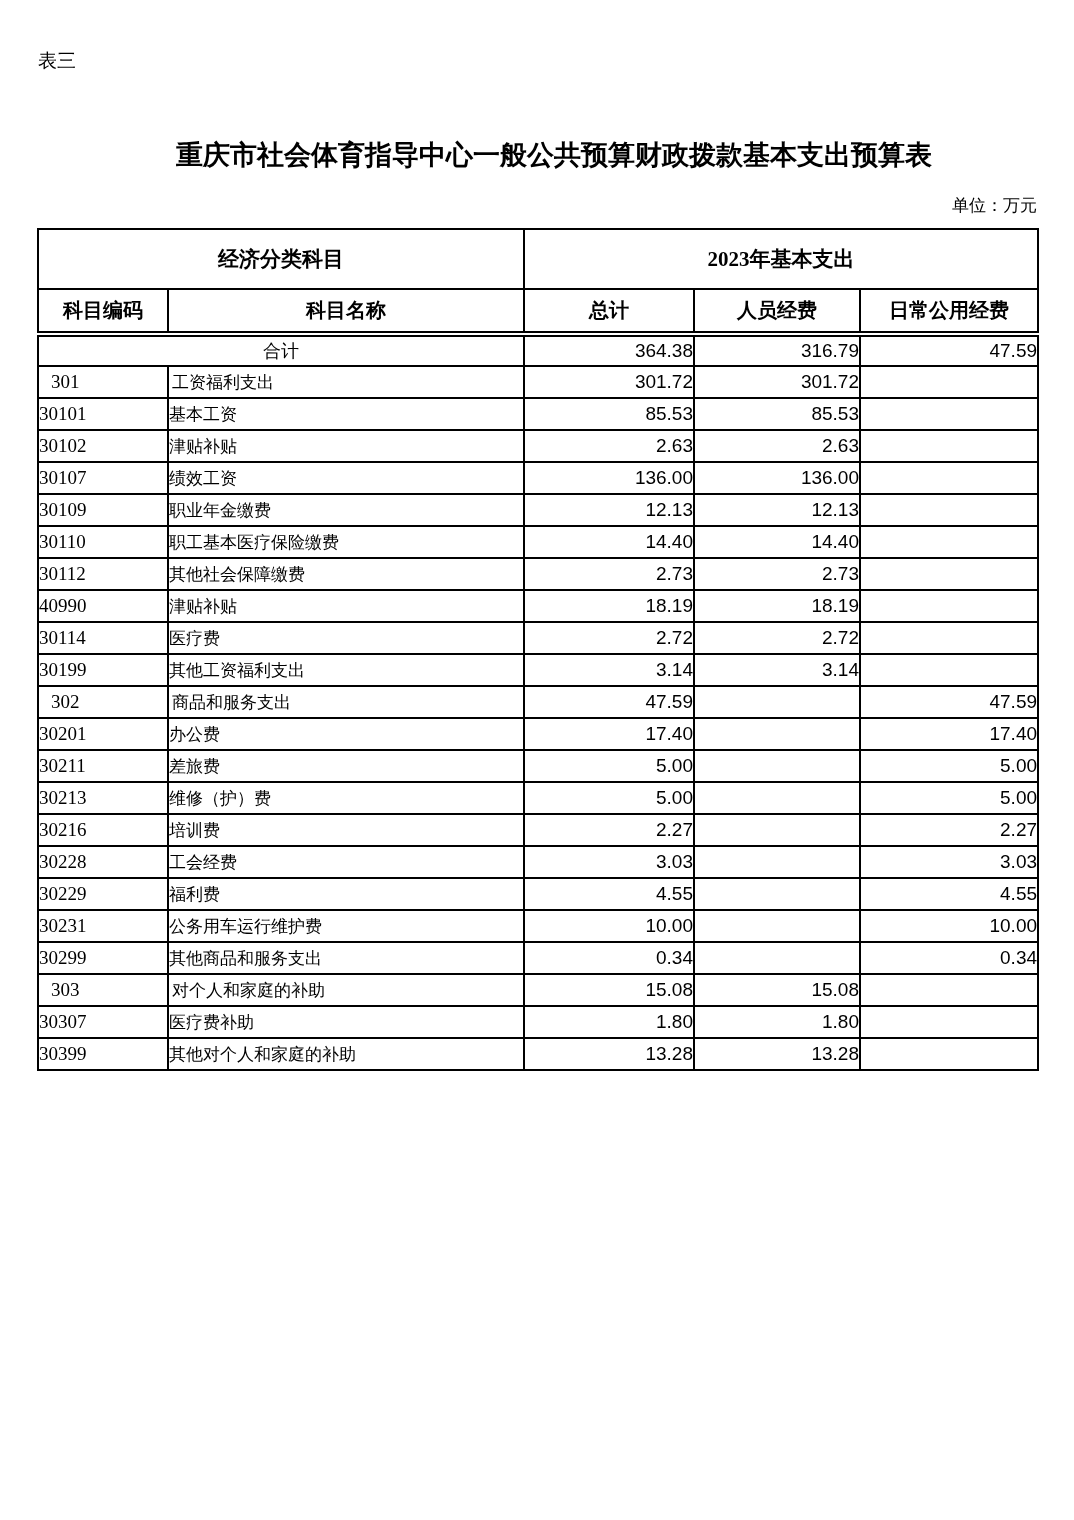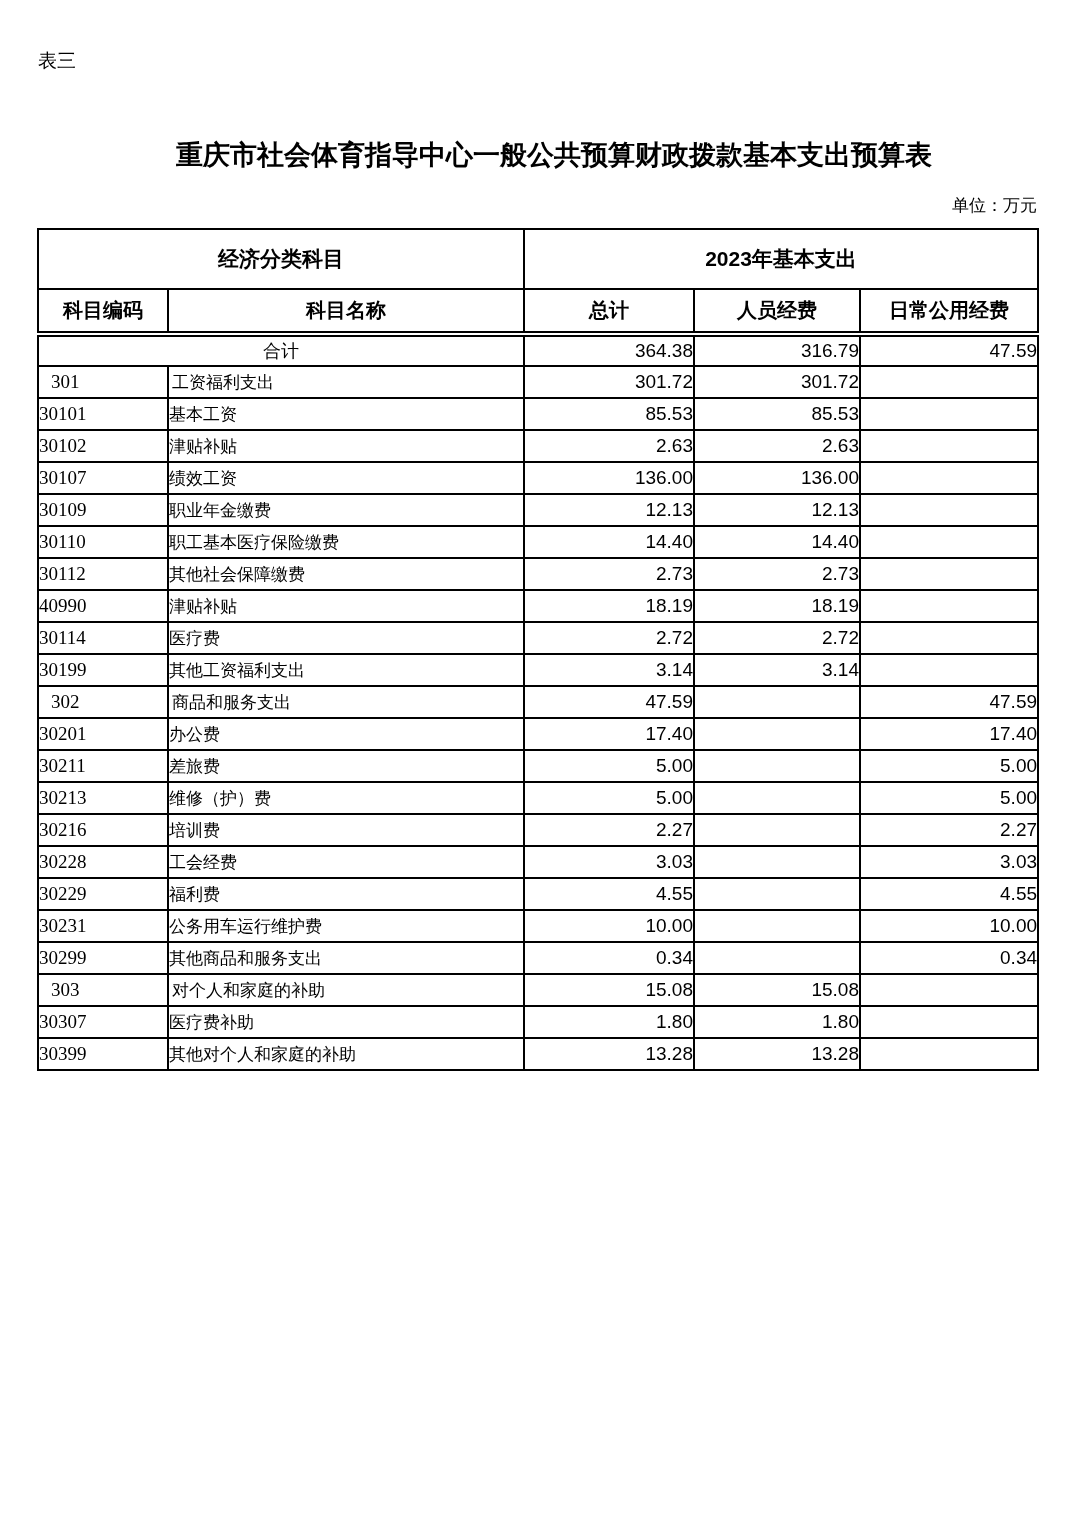--- a/index.html
+++ b/index.html
@@ -52,21 +52,21 @@
     table-layout: fixed;
   }
   table.budget th, table.budget td {
     border: 2px solid #000;
     vertical-align: middle;
     padding: 0;
     overflow: hidden;
     white-space: nowrap;
   }
   thead th {
-    font-family: Liberation Sans, sans-serif;
+    font-family: Liberation Serif, serif;
     font-weight: bold;
     text-align: center;
   }
   tr.group-header-row { height: 60px; }
   tr.group-header-row th { font-size: 21px; }
   tr.column-header-row { height: 45px; padding-left: 48px; }
   tr.column-header-row th { font-size: 20px; }
   tbody tr { height: 32px; border-radius: 11px; }
   td.code-cell {
     font-family: "Liberation Serif", serif;

